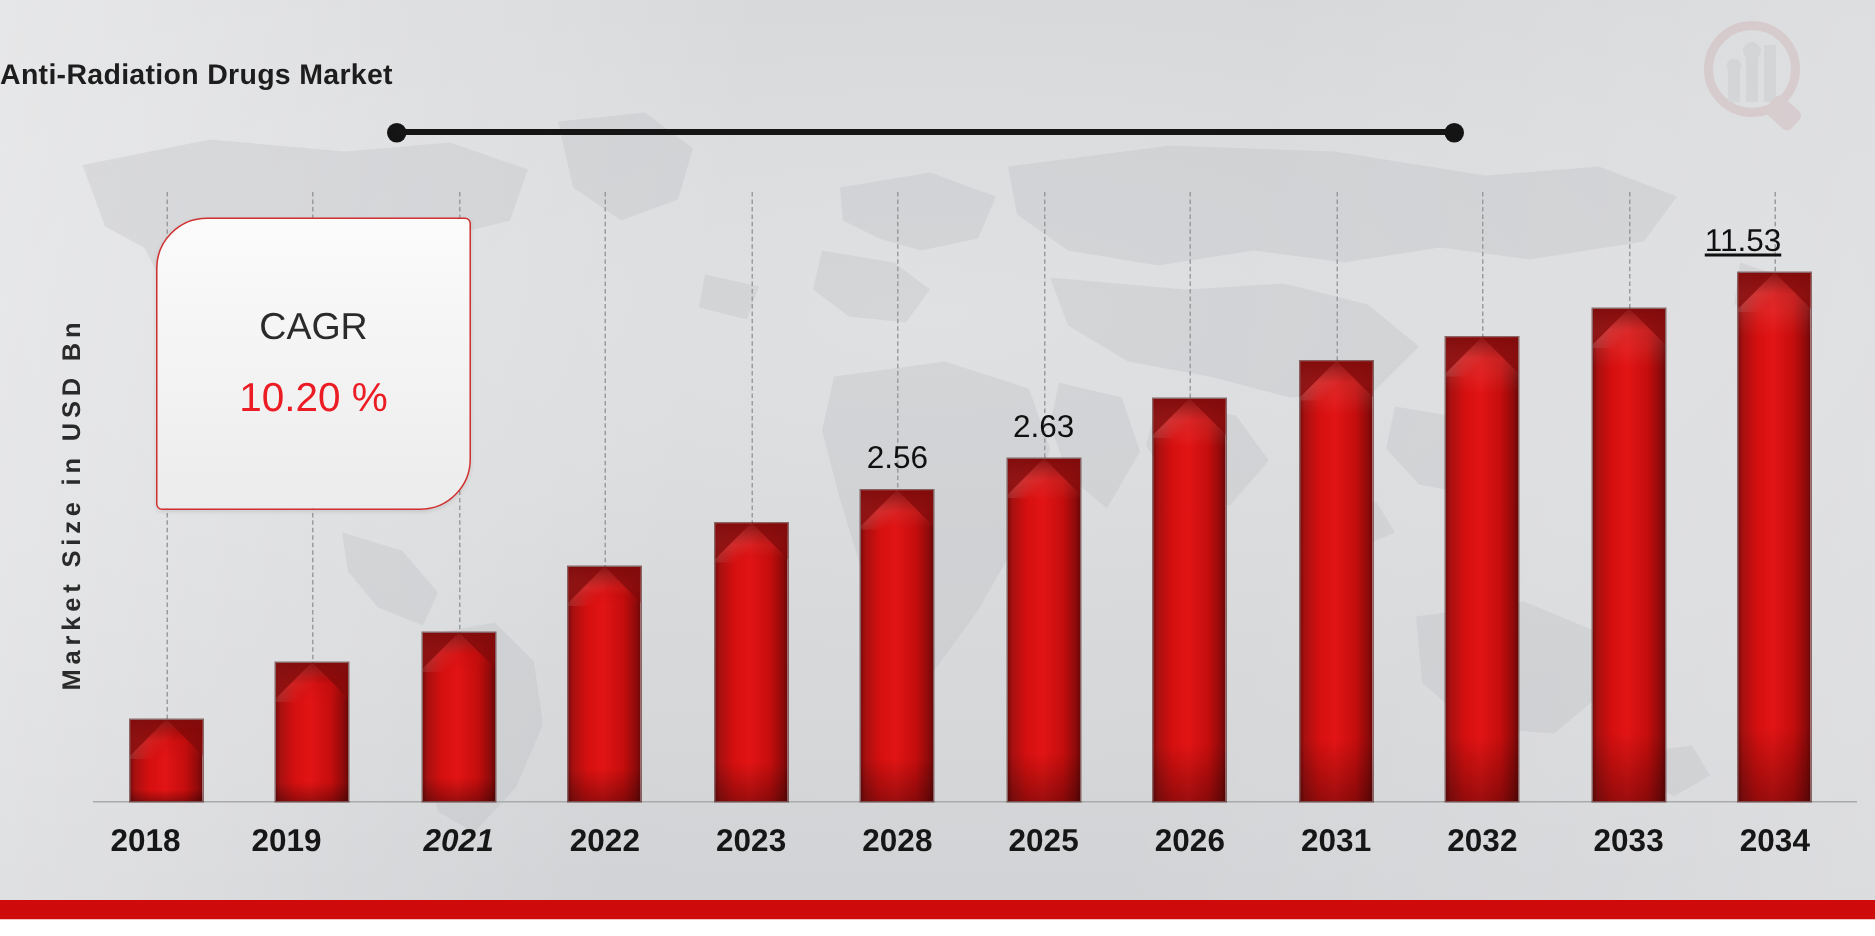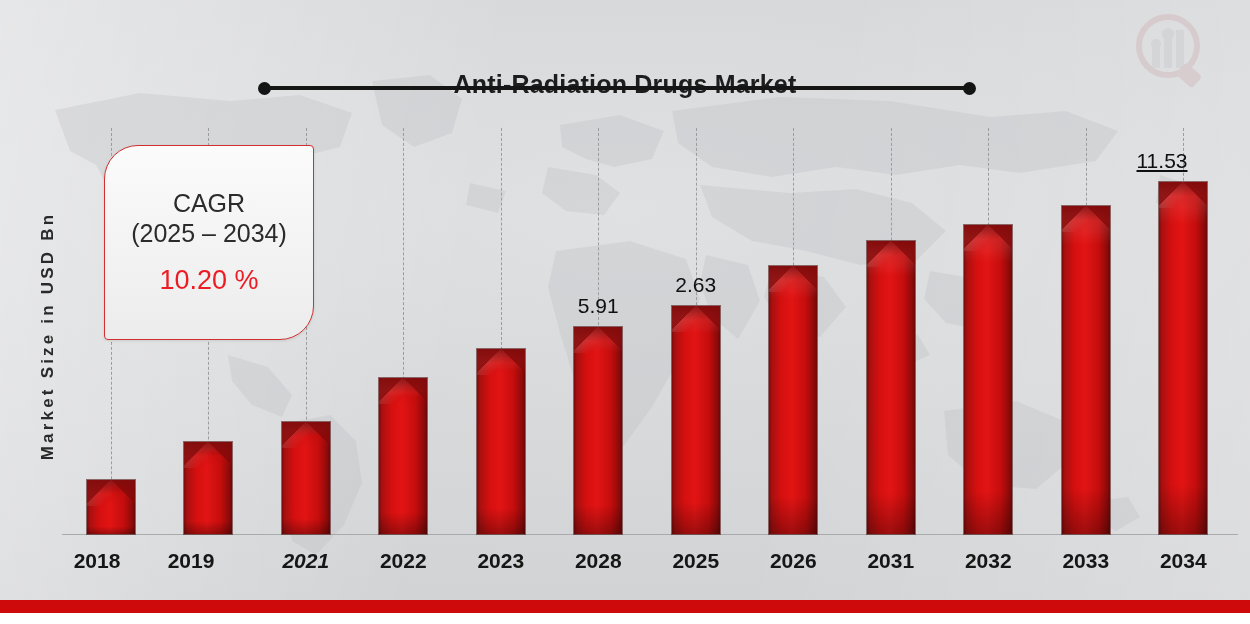--- a/index.html
+++ b/index.html
@@ -36,24 +36,22 @@
   }
   .worldmap svg{display:block;width:100%;height:100%;}
   
   .brandmark{
     position:absolute;right:28px;top:12px;width:96px;height:78px;
     opacity:.30;pointer-events:none;
   }
   
   .chart-title{
     position:absolute;left:0;right:0;top:40px;
-    text-align:center;
-    font-size:25px;font-weight:bold;color:#1d1d1d;
+    font-size:19px;font-weight:bold;color:#1d1d1d;
     letter-spacing:.2px;
-    margin-top:30px;
   }
   
   .connector{
     position:absolute;left:258px;top:82px;width:718px;height:12px;
   }
   .connector .line{
     position:absolute;left:6px;right:6px;top:4px;height:4px;background:#151515;
   }
   .connector .dot{
     position:absolute;top:0;width:13px;height:13px;border-radius:50%;background:#141414;
@@ -240,21 +238,21 @@
           <span class="tri-l"></span>
           <span class="tri-r"></span>
         </div>
         <div class="gridline" style="left: 536.25px;"></div>
         <div class="bar" style="left: 512.25px; width: 48px; height: 207px;">
           <span class="bevel"></span>
           <span class="cap"></span>
           <span class="tri-l"></span>
           <span class="tri-r"></span>
         </div>
-        <div class="bar-value" style="left: 476.25px; width: 120px; bottom: 217px;">5.91</div>
+        <div class="bar-value" style="left: 476.25px; width: 120px; bottom: 217px;">2.56</div>
         <div class="gridline" style="left: 633.75px;"></div>
         <div class="bar" style="left: 609.75px; width: 48px; height: 228px;">
           <span class="bevel"></span>
           <span class="cap"></span>
           <span class="tri-l"></span>
           <span class="tri-r"></span>
         </div>
         <div class="bar-value" style="left: 573.75px; width: 120px; bottom: 238px;">2.63</div>
         <div class="gridline" style="left: 731.25px;"></div>
         <div class="bar" style="left: 707.25px; width: 48px; height: 268px;">
@@ -304,21 +302,20 @@
         <div class="cat-label" style="left: 695.75px;">2025</div>
         <div class="cat-label" style="left: 793.25px;">2026</div>
         <div class="cat-label" style="left: 890.75px;">2031</div>
         <div class="cat-label" style="left: 988.25px;">2032</div>
         <div class="cat-label" style="left: 1085.75px;">2033</div>
         <div class="cat-label" style="left: 1183.25px;">2034</div>
       </div>
 
     <div class="cagr-box">
       <div class="cagr-title">CAGR</div>
-      <div class="cagr-range">(2025 – 2034)</div>
       <div class="cagr-value">10.20 %</div>
     </div>
 
   </div>
 
   <div class="footer-rule"></div>
   <div class="footer-rest"></div>
 
 </div>
 

